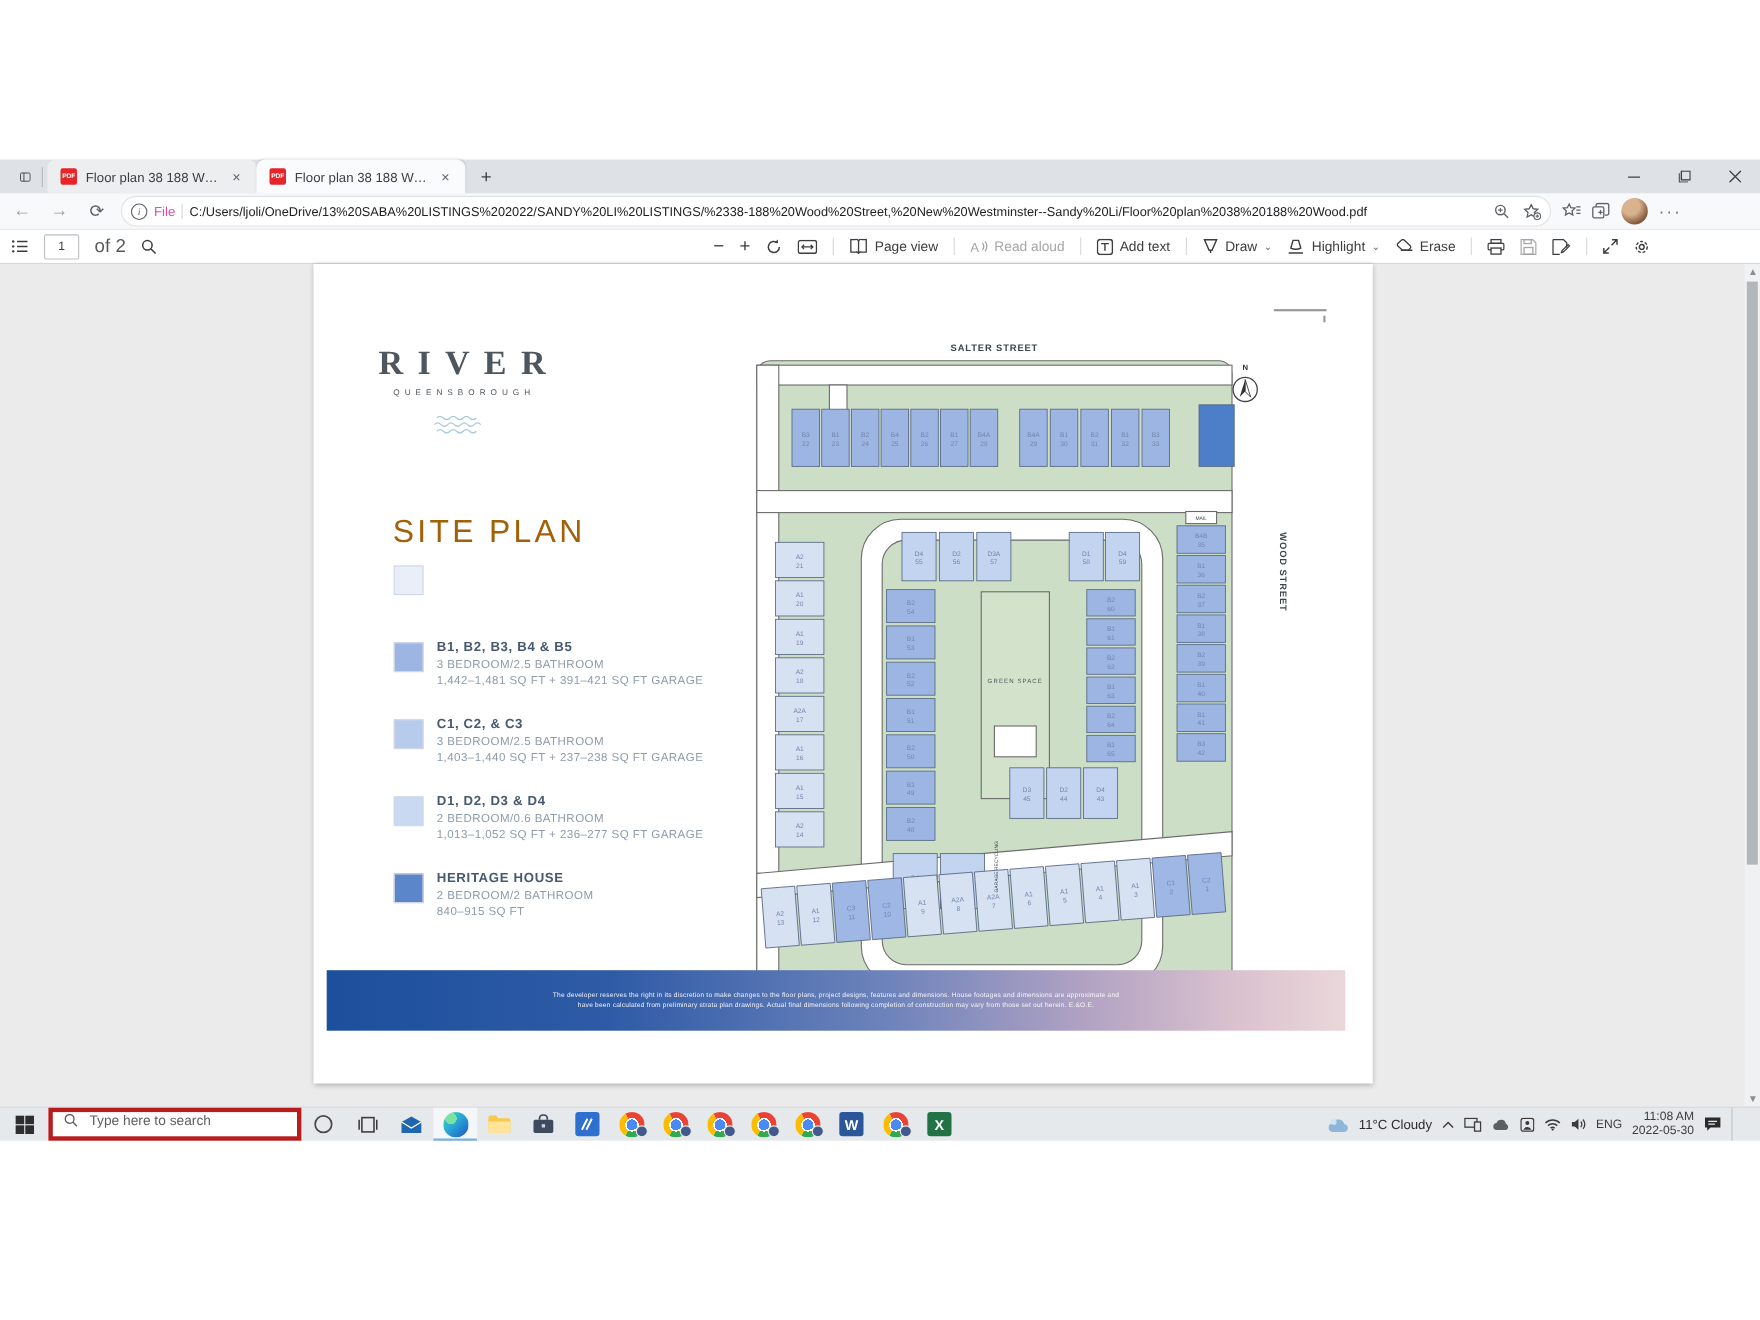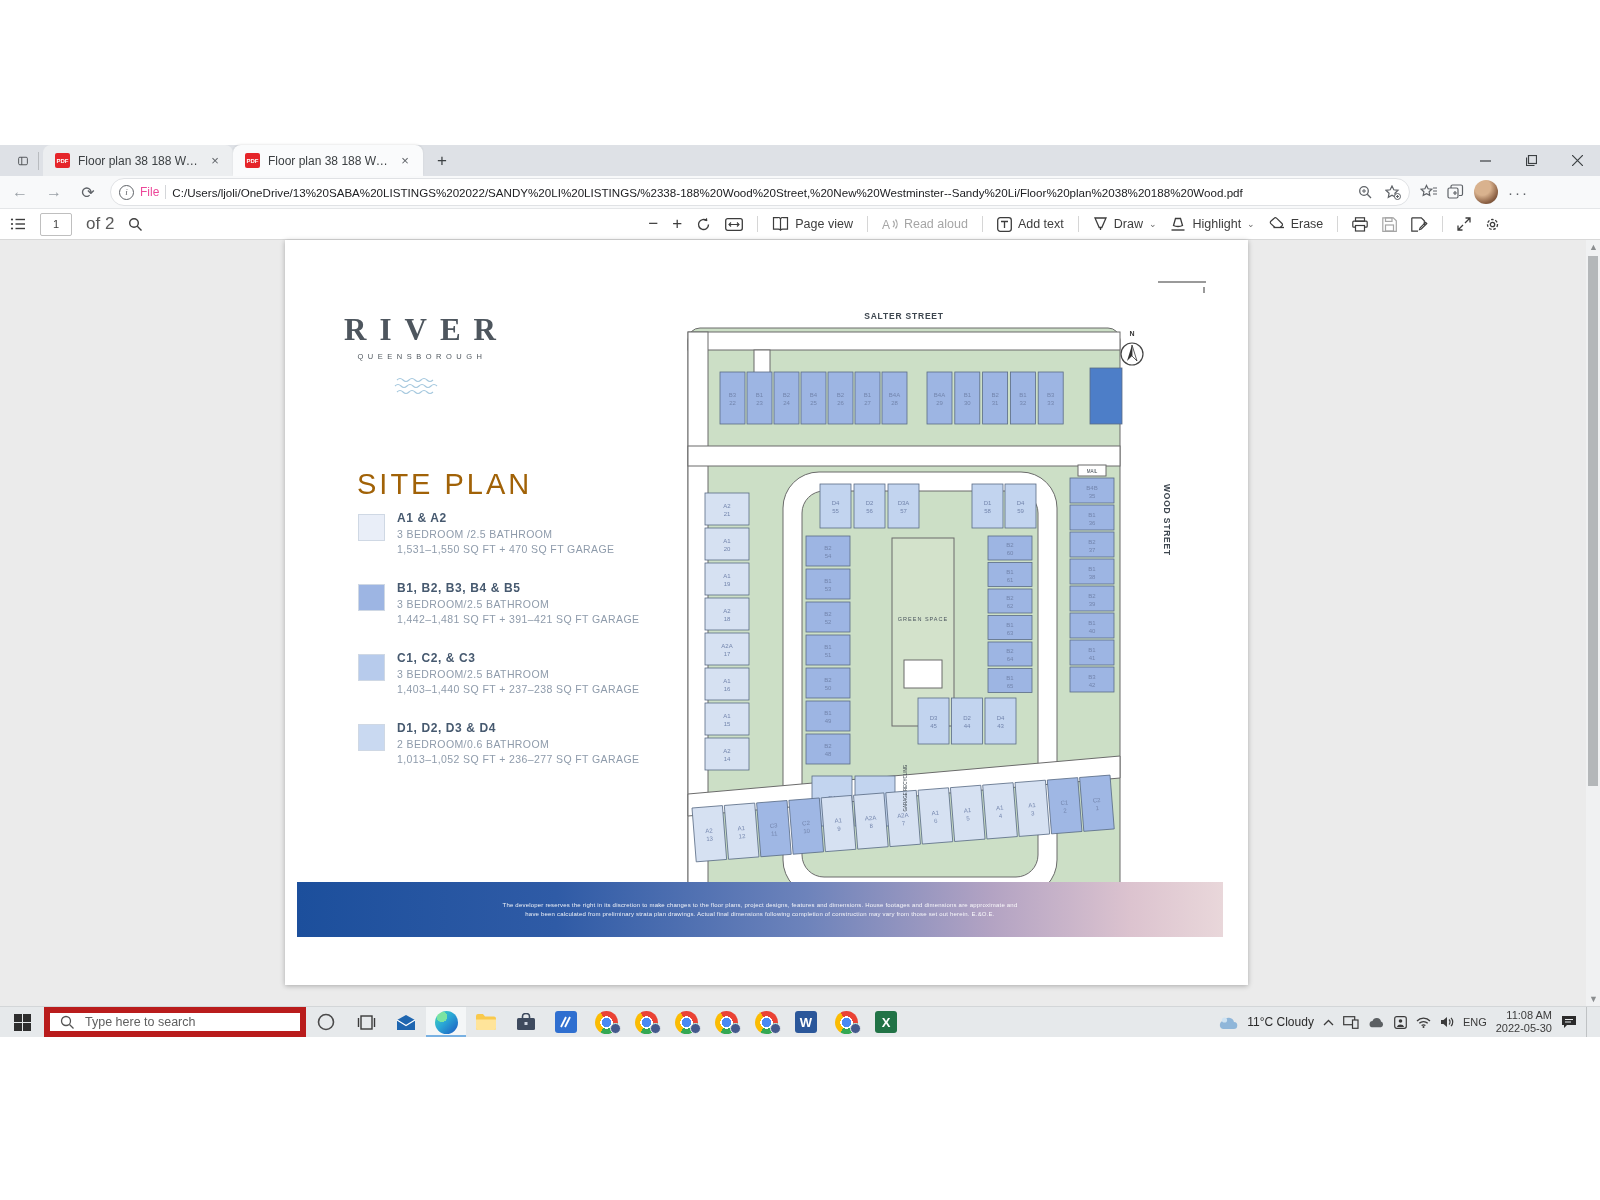--- a/index.html
+++ b/index.html
@@ -57,32 +57,32 @@
   .lg-text{margin-left:39px}
   .lg-title{font-size:12px;font-weight:bold;color:#46596f;letter-spacing:.6px}
   .lg-line{font-size:10.5px;color:#8e9bab;letter-spacing:.4px;margin-top:3px}
   #mapwrap{position:absolute;left:395px;top:48px;width:500px;height:624px}
   .scanline{position:absolute;background:#9a9a9a}
   #disclaimer{position:absolute;left:12px;top:642px;width:926px;height:55px;background:linear-gradient(90deg,#1c4f9c 0%,#2f5ba6 28%,#6d83bb 55%,#b3a3c3 75%,#dcc3cf 90%,#e9d7da 100%);display:flex;flex-direction:column;align-items:center;justify-content:center}
   .disc-line{font-size:6px;color:rgba(255,255,255,.92);line-height:9px;letter-spacing:.2px;max-width:640px;text-align:center}
   
   #taskbar{position:absolute;top:1006px;left:0;width:1600px;height:30px;background:#e6e9eb;border-top:1px solid #d3d6d8;display:flex;align-items:stretch}
   .startbtn{width:44px;display:flex;align-items:center;justify-content:center;border:none;background:transparent}
-  .tsearch-wrap{width:262px;background:#fff;border:6px solid #b91c1c;display:flex;align-items:center;gap:8px;padding:0 10px;box-sizing:border-box}
+  .tsearch-wrap{width:230px;background:#fff;border:4px solid #b91c1c;display:flex;align-items:flex-start;gap:8px;padding:0 10px;box-sizing:border-box}
   .tsearch{border:none;outline:none;font-size:12.5px;color:#444;width:200px;background:transparent}
   .tsearch::placeholder{color:#606060}
   .tslot{width:40px;display:flex;align-items:center;justify-content:center;position:relative}
   .tslot.active-app{background:#f4f6f7;box-shadow:inset 0 -2px 0 #79b1e2}
   .tile{width:22px;height:22px;border-radius:3px;color:#fff;font-weight:bold;font-size:13px;display:flex;align-items:center;justify-content:center}
   .chrome{width:23px;height:23px;border-radius:50%;background:
     radial-gradient(circle at 50% 50%, #4a8af4 0 30%, #fff 30% 38%, rgba(0,0,0,0) 38%),
     conic-gradient(from -30deg,#ea4335 0 120deg,#34a853 120deg 240deg,#fbbc04 240deg 360deg)}
   .badge{position:absolute;right:5px;bottom:3px;width:9px;height:9px;border-radius:50%;background:#44598c;border:1px solid #e6e9eb}
   .edge-ic{width:23px;height:23px;border-radius:50%;background:radial-gradient(circle at 30% 25%,#7be3a2 0 22%,rgba(0,0,0,0) 23%),linear-gradient(135deg,#45d9b2 0%,#2aa7d6 45%,#1b57c0 100%)}
-  #tray{margin-left:auto;display:flex;align-items:center;gap:9px;padding-right:8px;color:#2b2b2b}
+  #tray{margin-left:auto;display:flex;align-items:center;gap:9px;padding-right:20px;color:#2b2b2b}
   .tray-txt{font-size:12px;color:#2b2b2b;white-space:nowrap}
   .tray-ic{display:flex;align-items:center;justify-content:center;border:none;background:transparent;color:#3b3b3b;padding:0}
   #clock{font-size:11px;line-height:13px;text-align:right;white-space:nowrap}
   .showdesk{width:5px;border-left:1px solid #bfc2c4;height:30px}
   svg{display:block}
 </style>
 </head>
 <body>
 
 <div id="tabbar">
@@ -306,25 +306,20 @@
     <svg width="52" height="22" viewBox="0 0 52 22">
       <path d="M4 4 q3 -3 6 0 t6 0 t6 0 t6 0 t6 0 t6 0" fill="none" stroke="#a5c8de" stroke-width="1.1"></path>
       <path d="M2 10 q3 -3 6 0 t6 0 t6 0 t6 0 t6 0 t6 0 t6 0" fill="none" stroke="#a5c8de" stroke-width="1.1"></path>
       <path d="M4 16 q3 -3 6 0 t6 0 t6 0 t6 0 t6 0 t6 0" fill="none" stroke="#a5c8de" stroke-width="1.1"></path>
     </svg>
   </div>
   <div id="siteplan-h">SITE PLAN</div>
   <div id="legend">
       <div class="legend-item">
         <span class="lg-swatch" style="background:#e9eef8"></span>
-        <div class="lg-text">
-          <div class="lg-title">A1 &amp; A2</div>
-          <div class="lg-line">3 BEDROOM /2.5 BATHROOM</div>
-          <div class="lg-line">1,531–1,550 SQ FT + 470 SQ FT GARAGE</div>
-        </div>
       </div>
       <div class="legend-item">
         <span class="lg-swatch" style="background:#9db5e3"></span>
         <div class="lg-text">
           <div class="lg-title">B1, B2, B3, B4 &amp; B5</div>
           <div class="lg-line">3 BEDROOM/2.5 BATHROOM</div>
           <div class="lg-line">1,442–1,481 SQ FT + 391–421 SQ FT GARAGE</div>
         </div>
       </div>
       <div class="legend-item">
@@ -334,20 +329,28 @@
           <div class="lg-line">3 BEDROOM/2.5 BATHROOM</div>
           <div class="lg-line">1,403–1,440 SQ FT + 237–238 SQ FT GARAGE</div>
         </div>
       </div>
       <div class="legend-item">
         <span class="lg-swatch" style="background:#c9d9f1"></span>
         <div class="lg-text">
           <div class="lg-title">D1, D2, D3 &amp; D4</div>
           <div class="lg-line">2 BEDROOM/0.6 BATHROOM</div>
           <div class="lg-line">1,013–1,052 SQ FT + 236–277 SQ FT GARAGE</div>
+        </div>
+      </div>
+      <div class="legend-item">
+        <span class="lg-swatch" style="background:#5b86c9"></span>
+        <div class="lg-text">
+          <div class="lg-title">HERITAGE HOUSE</div>
+          <div class="lg-line">2 BEDROOM/2 BATHROOM</div>
+          <div class="lg-line">840–915 SQ FT</div>
         </div>
       </div>
     </div>
   <div id="mapwrap">
       <svg viewBox="0 0 500 624" width="500" height="624">
         <rect x="8" y="40" width="432" height="578" rx="12" fill="#ccdfc6" stroke="#6b6b6b" stroke-width="1"></rect>
         <rect x="8" y="44" width="432" height="18" fill="#ffffff" stroke="#6b6b6b"></rect>
         <rect x="8" y="44" width="20" height="560" fill="#ffffff" stroke="#6b6b6b"></rect>
         <rect x="8" y="158" width="432" height="20" fill="#ffffff" stroke="#6b6b6b"></rect>
         <rect x="103" y="184" width="274" height="424" rx="36" fill="#ffffff" stroke="#6b6b6b"></rect>

